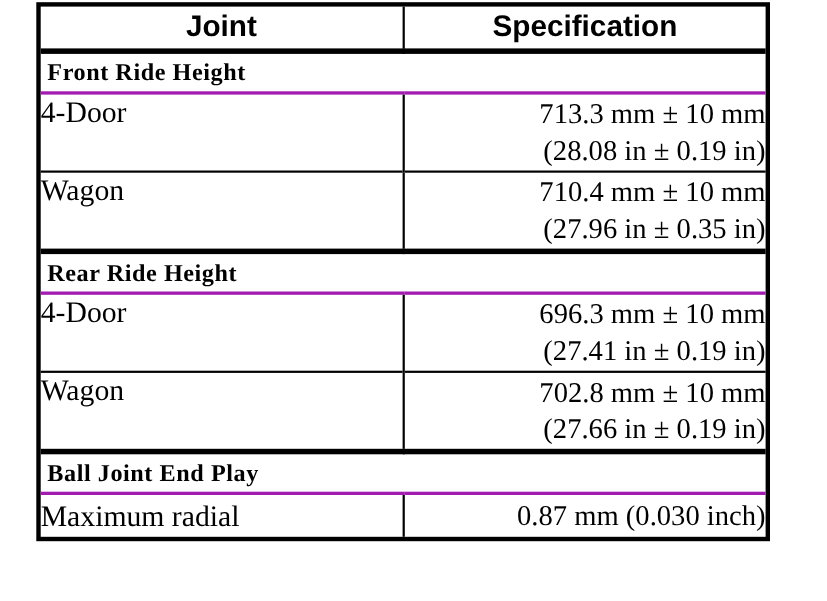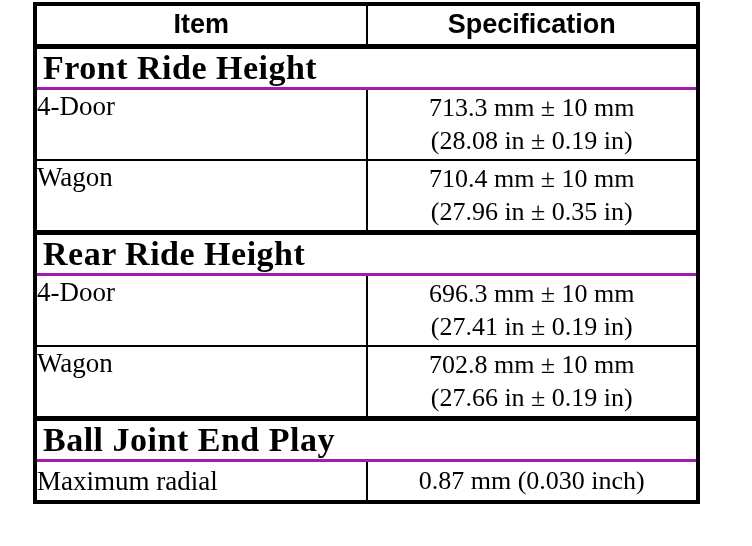--- a/index.html
+++ b/index.html
@@ -36,61 +36,61 @@
     text-align: center;
     vertical-align: middle;
     padding: 0;
   }
   th.col-item { width: 50%; border-right: 2px solid #000000; }
   th.col-spec { width: 50%; }
   
   tr.section-row td {
     border-top: 5px solid #000000;
     font-weight: bold;
-    font-size: 34px;
+    font-size: 22px;
     height: 38px;
     text-align: left;
     vertical-align: middle;
     padding: 0 0 0 6px;
     letter-spacing: 0.5px;
   }
   
   tr.data-row td { padding: 0; }
   tr.data-row.after-section td { border-top: 3px solid #a21caf; }
   tr.data-row.following td   { border-top: 2px solid #000000; }
   td.cell-item {
     border-right: 2px solid #000000;
     vertical-align: top;
     text-align: left;
     font-size: 27px;
     padding: 3px 4px 0 6px;
     height: 72px;
     line-height: 32px;
   }
   td.cell-spec {
-    text-align: center;
+    text-align: right;
     vertical-align: middle;
     font-size: 26px;
     line-height: 33px;
     height: 72px;
     border-radius: 14px;
   }
   tr.data-row.single td { height: 40px; }
   tr.data-row.single td.cell-item { vertical-align: middle; padding-top: 0; }
   .spec-line { white-space: nowrap; }
 </style>
 </head>
 <body>
 
 <div class="page">
   <div class="spec-table-frame">
     <table class="spec-table">
       <thead>
         <tr class="header-row">
-          <th class="col-item">Item</th>
+          <th class="col-item">Joint</th>
           <th class="col-spec">Specification</th>
         </tr>
       </thead>
       <tbody>
 
         <tr class="section-row">
           <td colspan="2">Front Ride Height</td>
         </tr>
         <tr class="data-row after-section">
           <td class="cell-item">4-Door</td>

